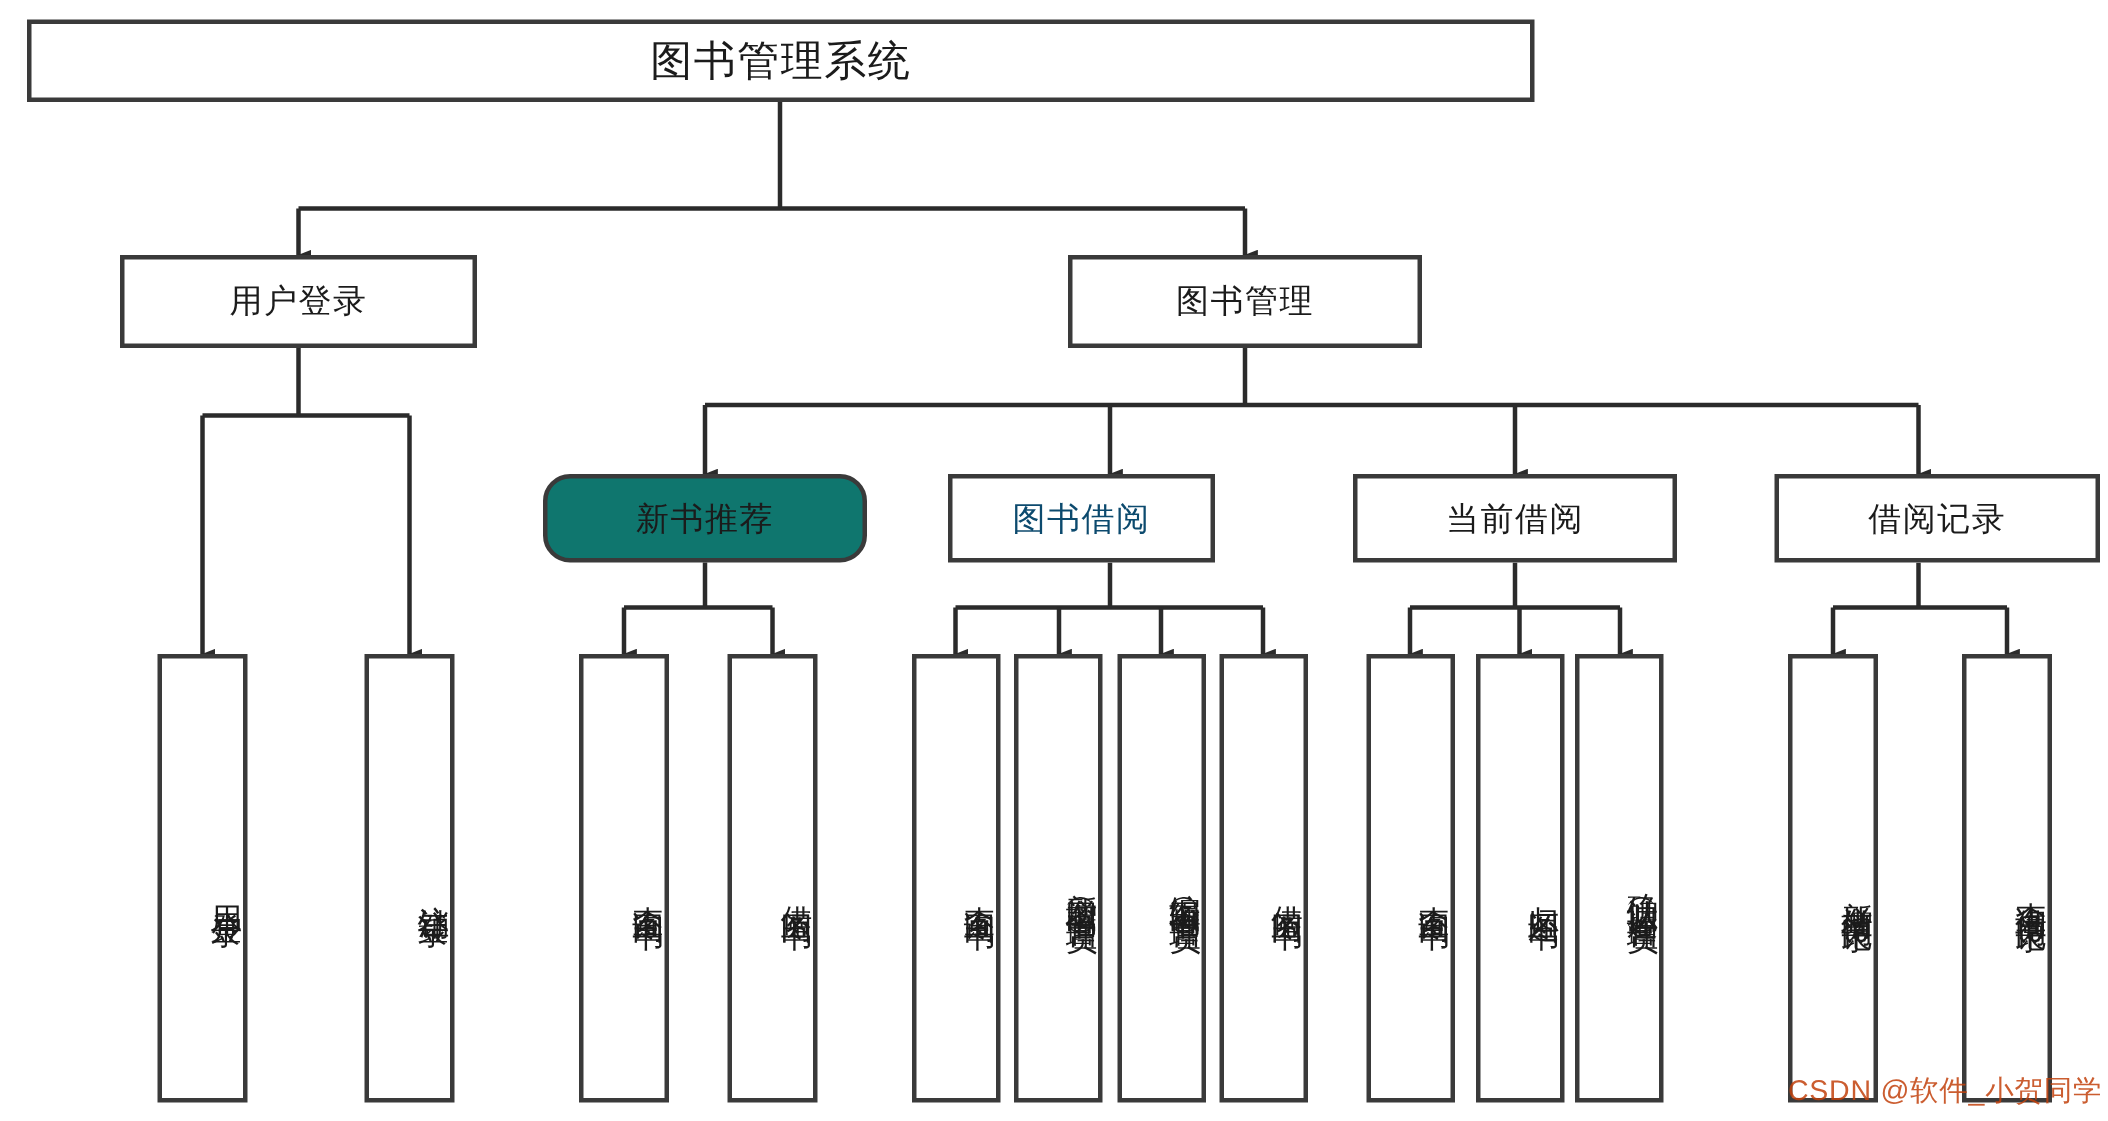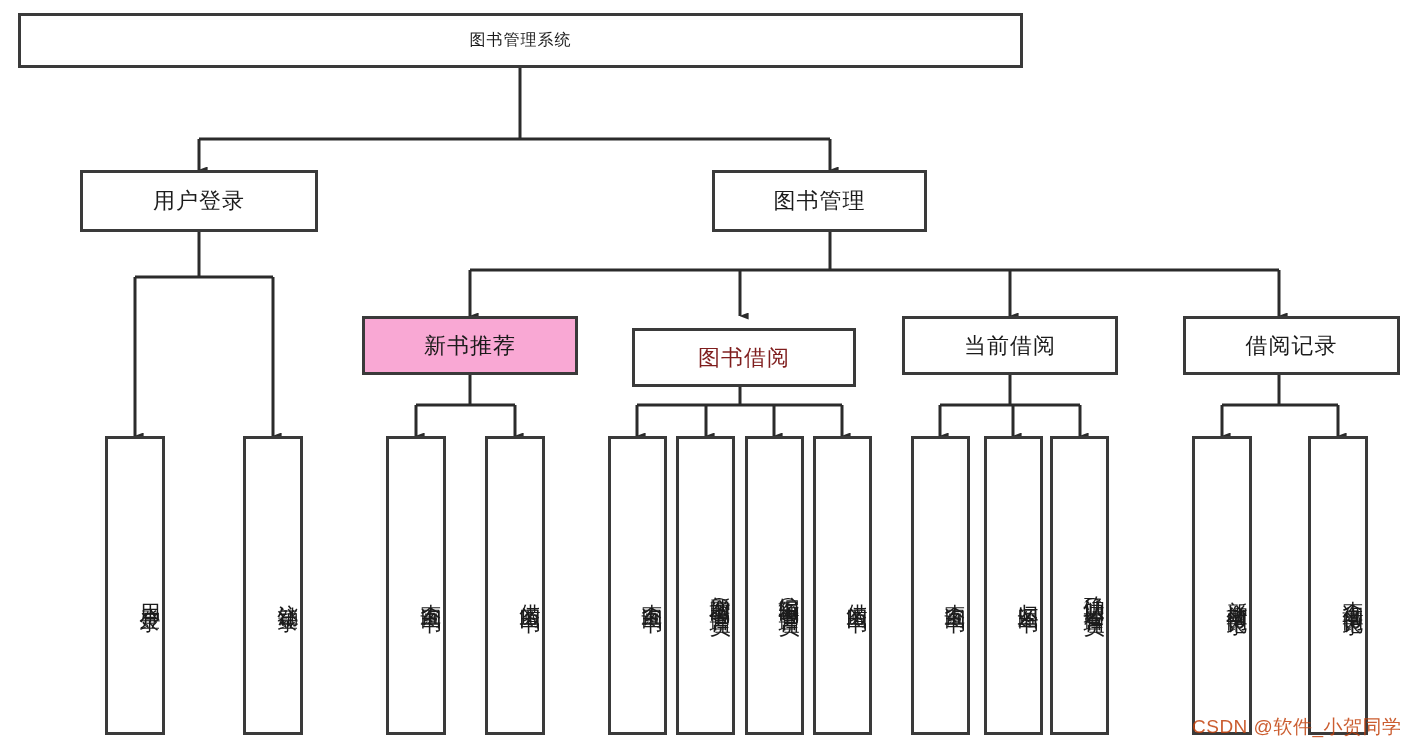--- a/index.html
+++ b/index.html
@@ -34,21 +34,21 @@
     align-items: center;
     justify-content: center;
     color: #1b1b1b;
     line-height: 1.18;
   }
   .node.h {
     font-size: 22px;
     letter-spacing: 1px;
   }
   .node.root {
-    font-size: 16px;
+    font-size: 28px;
   }
   .node.v {
     font-size: 21px;
     writing-mode: vertical-rl;
     text-orientation: upright;
     align-items: flex-start;
     justify-content: center;
     padding-top: 14px;
     letter-spacing: 3px;
   }
@@ -121,28 +121,28 @@
     </g>
   </svg>
 
   <div class="node h root" id="node-root" style="left: 18px; top: 13px; width: 1005px; height: 55px; border-color: rgb(58, 58, 58); background: rgb(255, 255, 255); color: rgb(27, 27, 27);">
     <span>图书管理系统</span>
   </div>
 
   <div class="node h" id="node-l1-0" style="left: 80px; top: 170px; width: 238px; height: 62px; border-color: rgb(58, 58, 58); background: rgb(255, 255, 255); color: rgb(27, 27, 27);">
     <span>用户登录</span>
   </div>
-  <div class="node h" id="node-l1-1" style="left: 712px; top: 170px; width: 215px; height: 62px; border-color: rgb(58, 58, 58); background: rgb(255, 255, 255); color: rgb(27, 27, 27);">
+  <div class="node h" id="node-l1-1" style="left: 712px; top: 170px; width: 236px; height: 62px; border-color: rgb(58, 58, 58); background: rgb(255, 255, 255); color: rgb(27, 27, 27);">
     <span>图书管理</span>
   </div>
 
-  <div class="node h" id="node-l2-0" style="left: 362px; top: 316px; width: 216px; height: 59px; border-color: rgb(58, 58, 58); background: #f9a8d4; color: rgb(27, 27, 27);">
+  <div class="node h" id="node-l2-0" style="left: 362px; top: 316px; width: 216px; height: 59px; border-color: rgb(58, 58, 58); background: #0f766e; color: rgb(27, 27, 27); border-radius: 18px;">
     <span>新书推荐</span>
   </div>
-  <div class="node h" id="node-l2-1" style="left: 632px; top: 316px; width: 224px; height: 59px; border-color: rgb(58, 58, 58); background: rgb(255, 255, 255); color: #7f1d1d; margin-top: 12px;">
+  <div class="node h" id="node-l2-1" style="left: 632px; top: 316px; width: 178px; height: 59px; border-color: rgb(58, 58, 58); background: rgb(255, 255, 255); color: #0c4a6e;">
     <span>图书借阅</span>
   </div>
   <div class="node h" id="node-l2-2" style="left: 902px; top: 316px; width: 216px; height: 59px; border-color: rgb(58, 58, 58); background: rgb(255, 255, 255); color: rgb(27, 27, 27);">
     <span>当前借阅</span>
   </div>
   <div class="node h" id="node-l2-3" style="left: 1171px; top: 316px; width: 217px; height: 59px; border-color: rgb(58, 58, 58); background: rgb(255, 255, 255); color: rgb(27, 27, 27); margin-left: 12px;">
     <span>借阅记录</span>
   </div>
 
   <div class="node v" id="node-leaf-0" style="left: 105px; top: 436px; width: 60px; height: 299px; border-color: rgb(58, 58, 58); background: rgb(255, 255, 255); color: rgb(27, 27, 27);">

